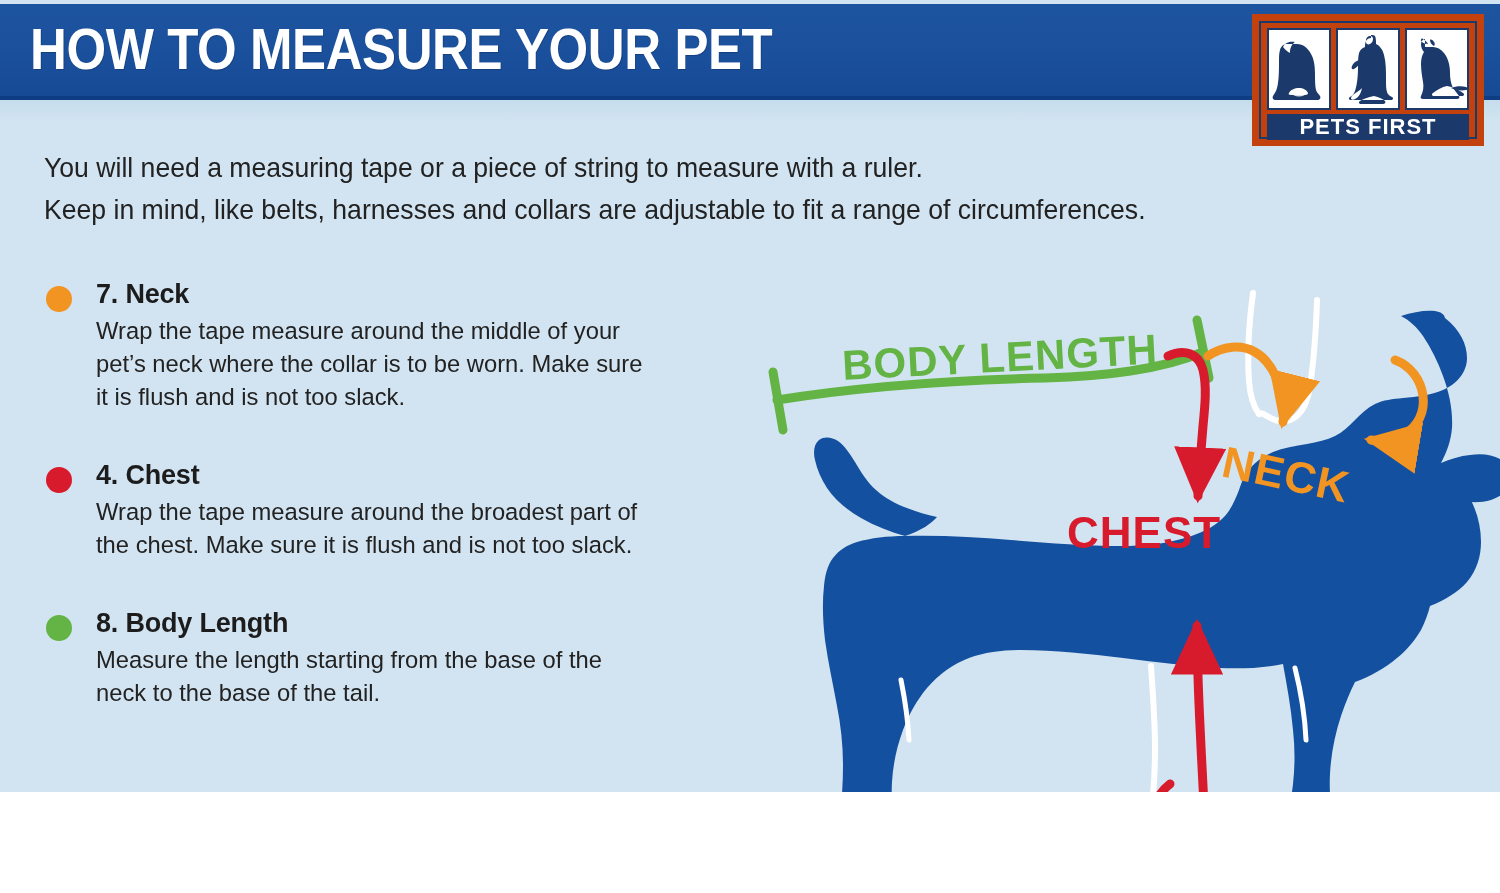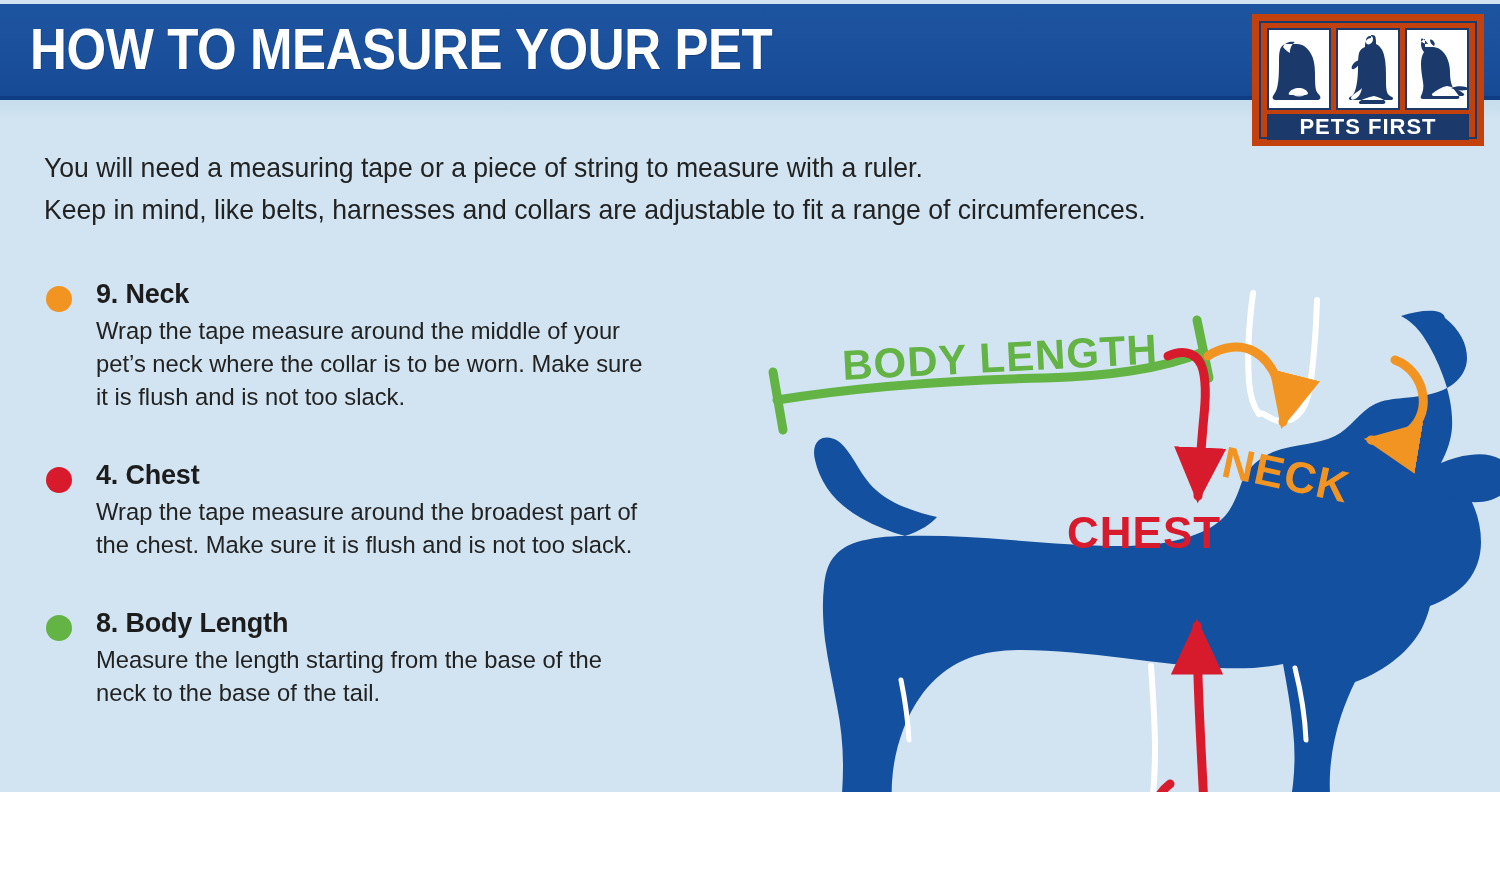--- a/index.html
+++ b/index.html
@@ -221,21 +221,21 @@
 
   <div id="intro">
     <div class="intro-line">You will need a measuring tape or a piece of string to measure with a ruler.</div>
     <div class="intro-line">Keep in mind, like belts, harnesses and collars are adjustable to fit a range of circumferences.</div>
   </div>
 
   <div id="steps">
 
     <div class="step">
       <span class="step-bullet" style="background:#f29422"></span>
-      <div class="step-title">9. Neck</div>
+      <div class="step-title">7. Neck</div>
       <div class="step-body">Wrap the tape measure around the middle of your pet’s neck where the collar is to be worn. Make sure it is flush and is not too slack.</div>
     </div>
 
     <div class="step">
       <span class="step-bullet" style="background:#d81b2c"></span>
       <div class="step-title">4. Chest</div>
       <div class="step-body">Wrap the tape measure around the broadest part of the chest. Make sure it is flush and is not too slack.</div>
     </div>
 
     <div class="step">

